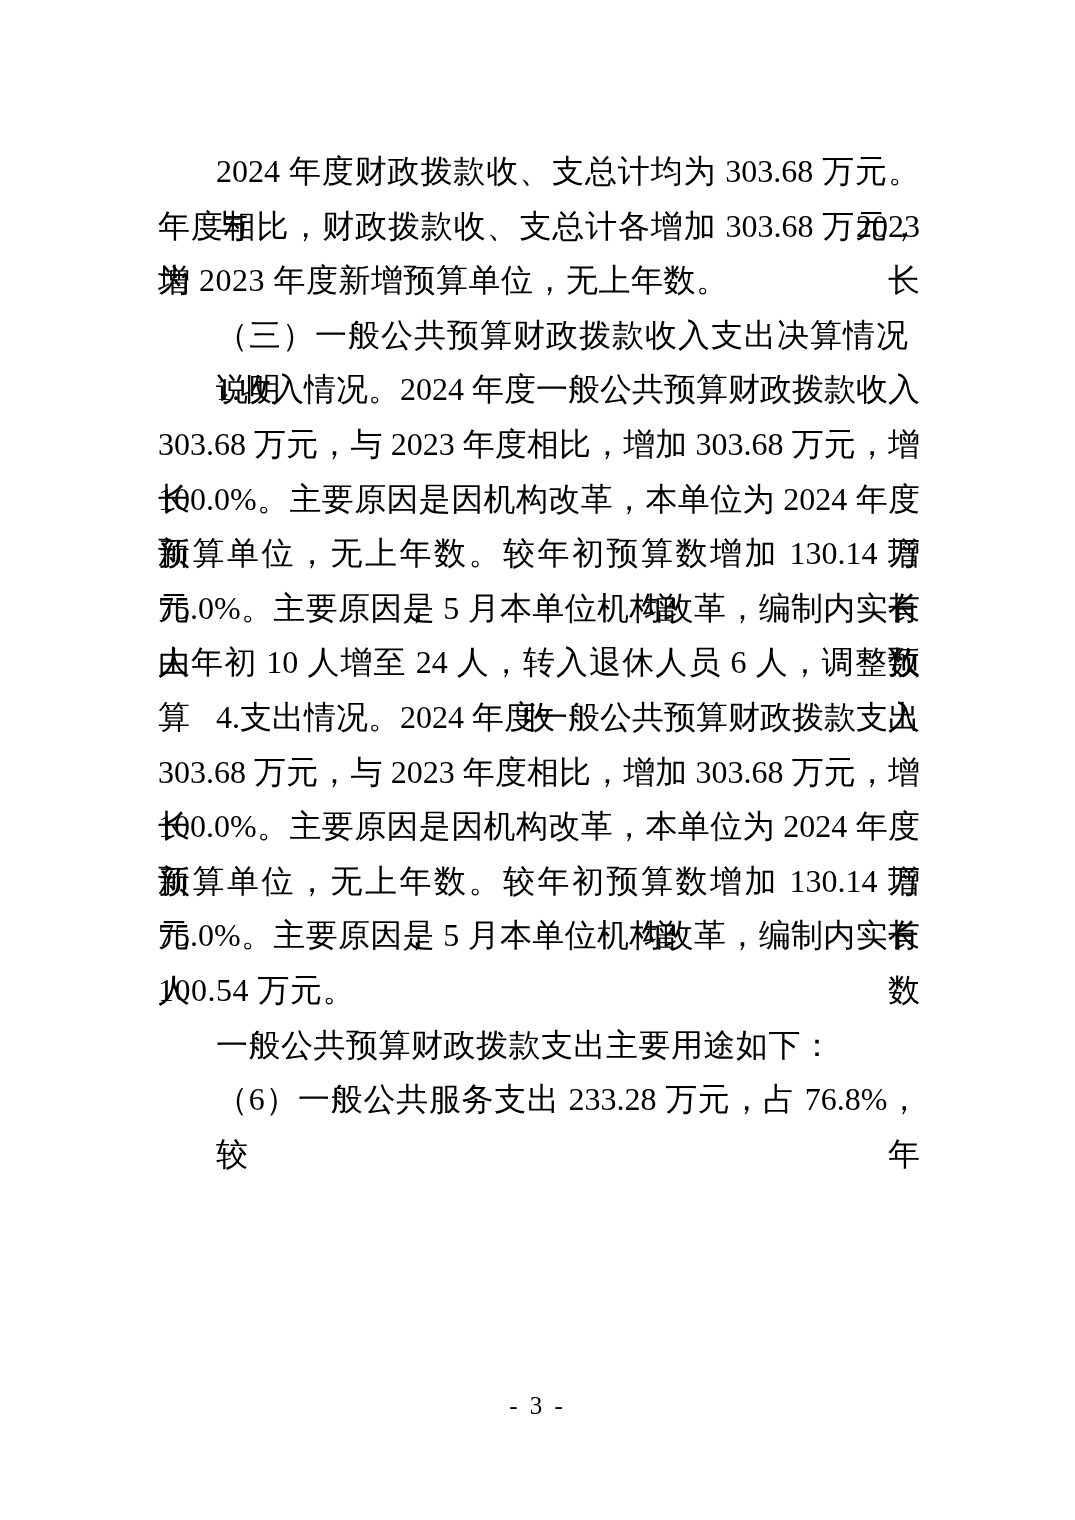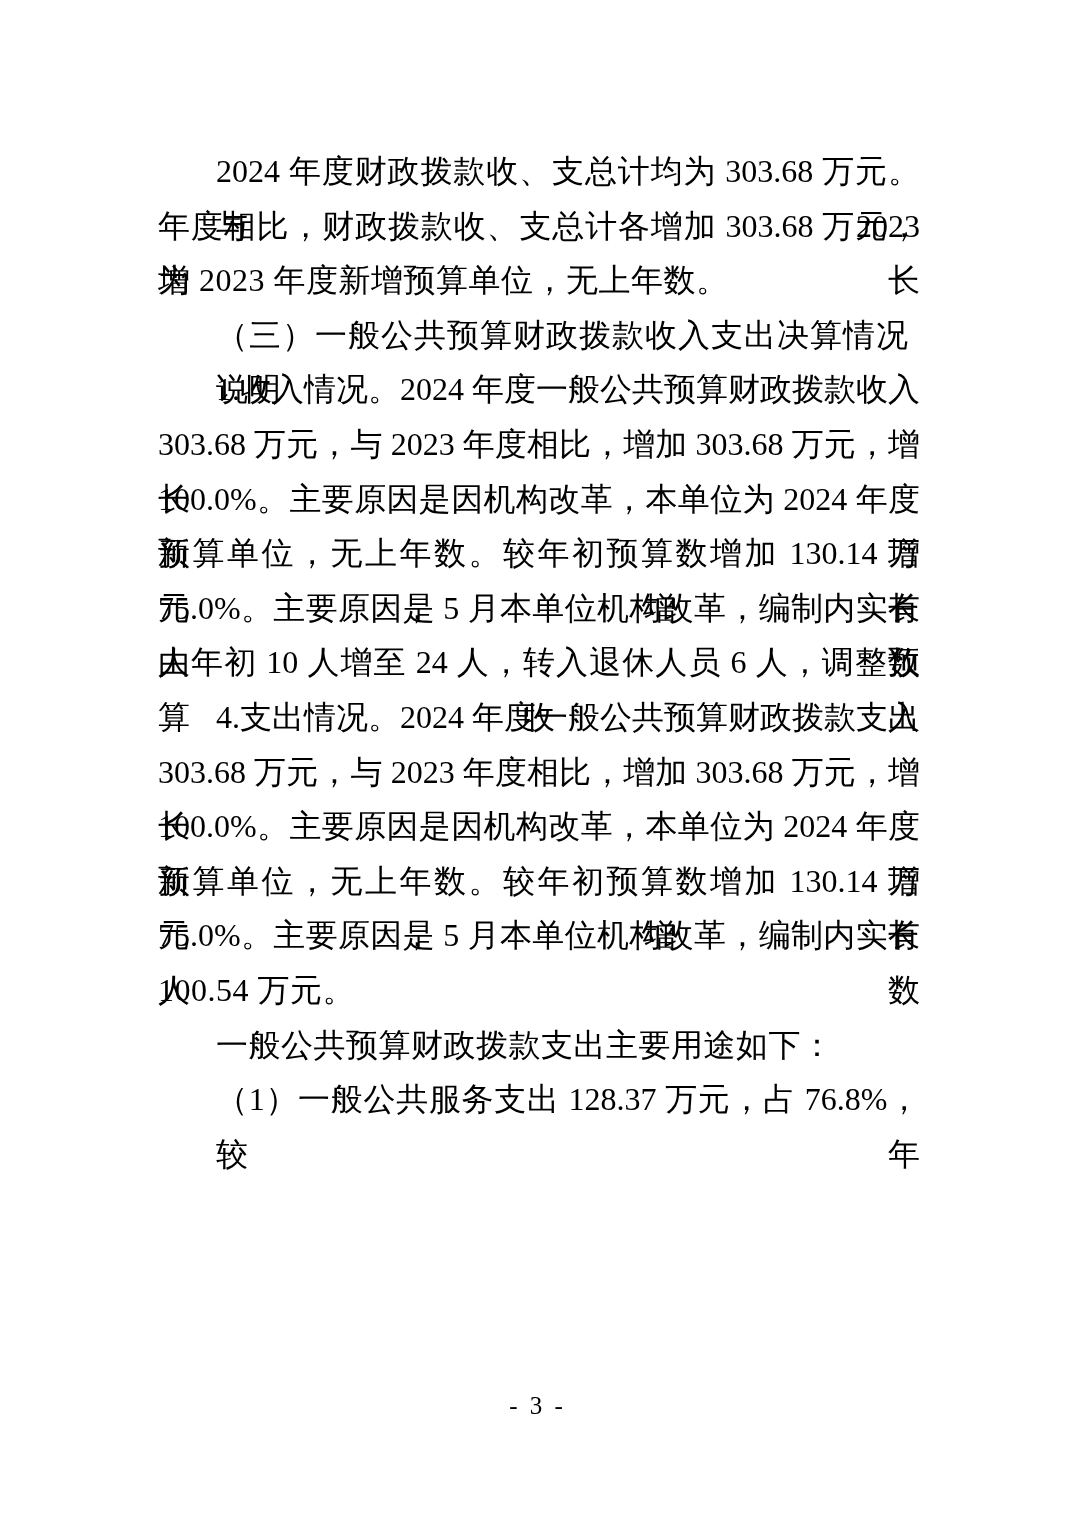--- a/index.html
+++ b/index.html
@@ -68,17 +68,17 @@
         <div class="line stretch">303.68 万元，与 2023 年度相比，增加 303.68 万元，增长</div>
         <div class="line stretch">100.0%。主要原因是因机构改革，本单位为 2024 年度新增</div>
         <div class="line stretch">预算单位，无上年数。较年初预算数增加 130.14 万元，增长</div>
         <div class="line stretch">75.0%。主要原因是 5 月本单位机构改革，编制内实有人数</div>
         <div class="line">100.54 万元。</div>
       </div>
       <div class="paragraph">
         <div class="line indent">一般公共预算财政拨款支出主要用途如下：</div>
       </div>
       <div class="paragraph">
-        <div class="line stretch indent">（1）一般公共服务支出 128.37 万元，占 76.8%，较年</div>
+        <div class="line stretch indent">（6）一般公共服务支出 233.28 万元，占 76.8%，较年</div>
       </div>
     </main>
   <footer class="page-footer">- 3 -</footer>
 </div>
 
 </body></html>

